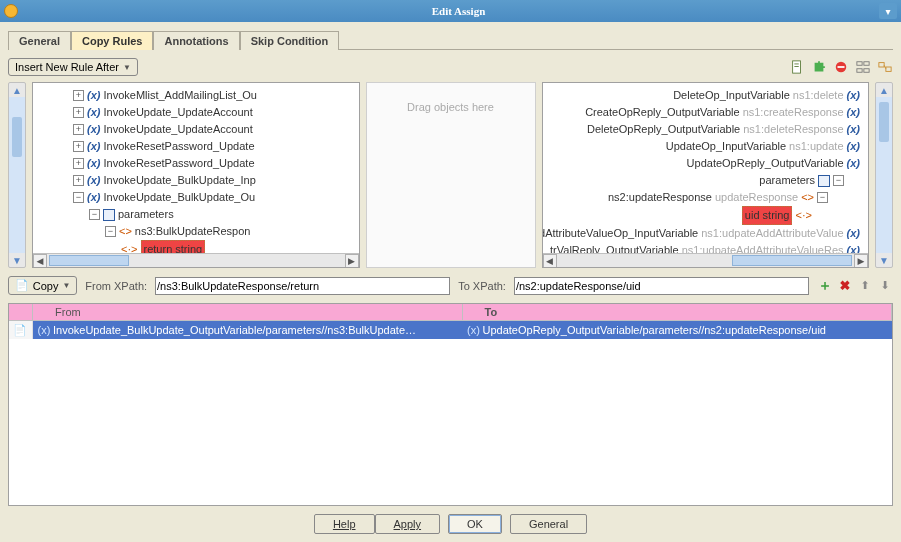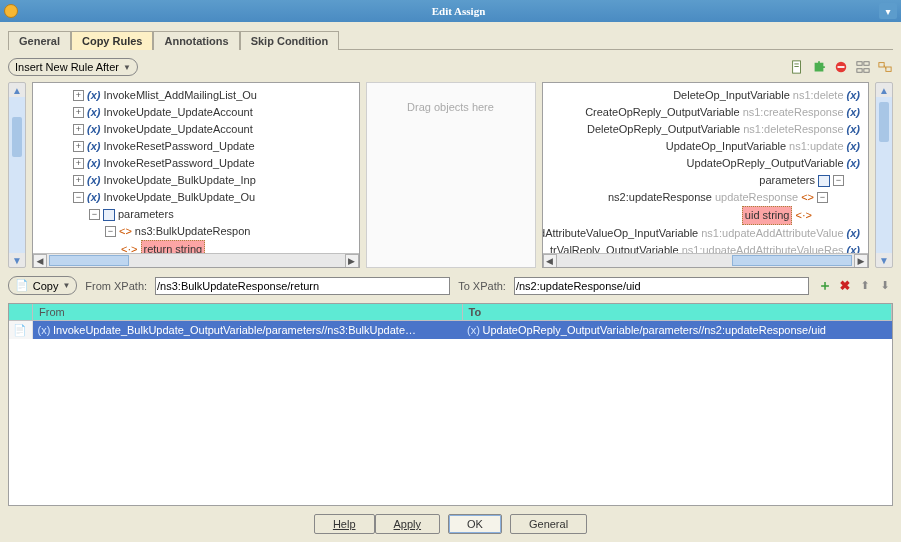--- a/index.html
+++ b/index.html
@@ -11,21 +11,21 @@
   .titlebar .title { position: absolute; left: 16px; right: 0; text-align: center; font-weight: bold; font-family: Liberation Serif, serif; }
   .titlebar .dropbtn { position: absolute; right: 4px; width: 18px; height: 16px; background: #5c9ccc; color: #fff; display: flex; align-items: center; justify-content: center; border-radius: 2px; cursor: pointer; font-size: 10px; }
 
   .content { padding: 8px; display: flex; flex-direction: column; height: calc(100% - 22px); }
 
   .tabbar { display: flex; border-bottom: 1px solid #aca899; margin-bottom: 8px; }
   .tab { padding: 3px 10px; background: #ece9d8; border: 1px solid #aca899; border-bottom: none; position: relative; top: 1px; cursor: pointer; color: #444; font-weight: bold; }
   .tab.active { background: #fdf0c5; color: #333; }
 
   .ruletools { display: flex; align-items: center; justify-content: space-between; margin-bottom: 6px; }
-  .combo { display: inline-flex; align-items: center; background: #ece9d8; border: 1px solid #888; border-radius: 9px; padding: 2px 6px; cursor: pointer; gap: 4px; }
+  .combo { display: inline-flex; align-items: center; background: #ece9d8; border: 1px solid #888; border-radius: 3px; padding: 2px 6px; cursor: pointer; gap: 4px; }
   .combo .chev { font-size: 8px; color: #555; }
   .toolicons { display: flex; gap: 6px; }
   .ticon { width: 16px; height: 16px; display: flex; align-items: center; justify-content: center; cursor: pointer; }
   .ticon svg { width: 14px; height: 14px; }
 
   .trees-row { display: flex; gap: 6px; height: 186px; margin-bottom: 8px; }
   .treebox { flex: 1; border: 1px solid #a0a0a0; background: #fff; overflow: hidden; position: relative; }
   .dropzone { width: 170px; border: 1px solid #cfcfcf; background: #fafafa; display: flex; align-items: flex-start; justify-content: center; color: #aaa; padding-top: 18px; }
   .vslider { width: 18px; display: flex; flex-direction: column; background: #e8e8e8; border: 1px solid #c0c0c0; border-radius: 2px; }
   .vslider .arrow { height: 14px; display: flex; align-items: center; justify-content: center; color: #5a88c7; cursor: pointer; font-size: 10px; }
@@ -34,41 +34,41 @@
 
   .tree { list-style: none; padding: 4px; color: #333; line-height: 17px; overflow-x: hidden; white-space: nowrap; }
   .tree li { display: flex; align-items: center; gap: 3px; }
   .tree .sub { padding-left: 16px; list-style: none; }
   .tree .tw { width: 11px; height: 11px; border: 1px solid #888; display: inline-flex; align-items: center; justify-content: center; color: #555; font-size: 9px; line-height: 1; cursor: pointer; flex-shrink: 0; }
   .tree .fx { color: #2c5aa0; font-weight: bold; font-style: italic; flex-shrink: 0; }
   .tree .fx::before { content: "("; color: #2c5aa0; font-weight: bold; }
   .tree .fx::after { content: ")"; color: #2c5aa0; font-weight: bold; }
   .tree .xo { color: #cc5500; flex-shrink: 0; }
   .tree .tp { color: #aaa; }
-  .tree .hl { background: #fca5a5; border: 1px dotted #a9823a; padding: 0 2px; }
+  .tree .hl { background: #ef4444; border: 1px dotted #a9823a; padding: 0 2px; }
   .tree .sq { width: 12px; height: 12px; border: 1px solid #2c5aa0; background: #eaf1fb; flex-shrink: 0; }
 
   .tree-right { text-align: right; direction: rtl; }
   .tree-right li { justify-content: flex-start; direction: ltr; flex-direction: row-reverse; }
 
   .hscroll { position: absolute; left: 0; right: 0; bottom: 0; height: 14px; background: #e8e8e8; border-top: 1px solid #c0c0c0; display: flex; align-items: center; }
   .hscroll .habtn { width: 14px; height: 14px; display: flex; align-items: center; justify-content: center; border: 1px solid #b0b0b0; background: #f0f0f0; font-size: 9px; color: #555; cursor: pointer; }
   .hscroll .htrack { flex: 1; position: relative; height: 100%; }
   .hscroll .hthumb { position: absolute; top: 1px; bottom: 1px; background: #bed6f0; border: 1px solid #8eb3d9; }
 
   .xpathrow { display: flex; align-items: center; gap: 8px; margin-bottom: 8px; }
   .xpathrow label { color: #555; white-space: nowrap; }
   .xinput { flex: 1; border: 1px solid #888; padding: 2px 1px; height: 18px; background: #fff; min-width: 60px; }
   .xiconset { display: flex; gap: 4px; margin-left: auto; }
   .xiconset .xi { width: 16px; height: 16px; display: flex; align-items: center; justify-content: center; cursor: pointer; color: #888; }
   .xi.add { color: #3a9d3a; font-weight: bold; font-size: 14px; }
   .xi.del { color: #cc2222; font-weight: bold; font-size: 13px; }
 
   .ruleslist { flex: 1; border: 1px solid #a0a0a0; background: #fff; display: flex; flex-direction: column; overflow: hidden; }
-  .ruleshead { display: flex; background: #5eead4; border-bottom: 1px solid #c0c0c0; }
+  .ruleshead { display: flex; background: #f9a8d4; border-bottom: 1px solid #c0c0c0; gap: 16px; }
   .ruleshead .col { padding: 2px 6px; color: #555; border-right: 1px solid #c0c0c0; }
   .col-left-gutter { width: 24px; }
   .col-from { flex: 1; }
   .col-to { flex: 1; font-weight: bold; }
   .rulerow { display: flex; align-items: stretch; }
   .rulerow .gutter { width: 24px; display: flex; align-items: center; justify-content: center; background: #f6f6f6; border-right: 1px solid #e0e0e0; }
   .rulerow .cell { flex: 1; padding: 3px 4px; background: #4a74c9; color: #fff; white-space: nowrap; overflow: hidden; text-overflow: ellipsis; }
   .rulerow .cell .cicon { display: inline-block; width: 14px; text-align: center; color: #cfe2ff; margin-right: 2px; }
 
   .footer { display: flex; justify-content: center; margin-top: 8px; }

